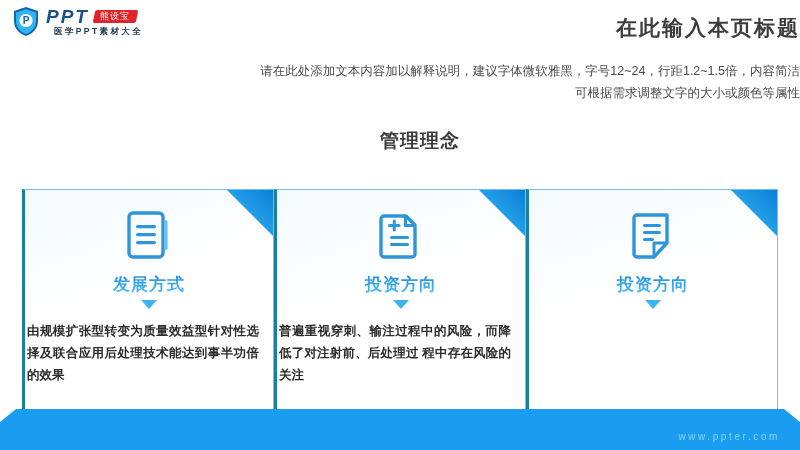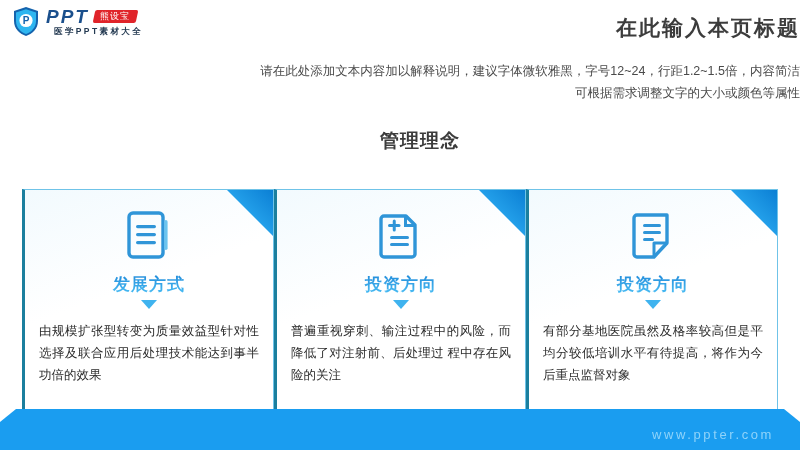--- a/index.html
+++ b/index.html
@@ -64,22 +64,22 @@
     padding-left: 40px;
   }
 
   
   .blue-band {
     position: absolute; left: 0; bottom: 0; width: 800px; height: 41px;
     background: #1a9df0;
     clip-path: polygon(0 13px, 16px 0, 784px 0, 800px 13px, 800px 41px, 0 41px);
   }
   .watermark {
-    position: absolute; right: 26px; bottom: 8px;
-    font-size: 13px; color: #8fd3fa; letter-spacing: 2.6px;
+    position: absolute; right: 20px; bottom: 8px;
+    font-size: 10px; color: #8fd3fa; letter-spacing: 2.6px;
   }
 
   
   .cards {
     position: absolute; left: 22px; top: 189px;
     width: 756px; height: 238px;
     display: flex; justify-content: space-between;
   }
   .card {
     position: relative;
@@ -115,23 +115,23 @@
   }
   .card-caret {
     position: absolute; top: 110px; left: 50%;
     transform: translateX(-50%);
     width: 0; height: 0;
     border-left: 8px solid transparent;
     border-right: 8px solid transparent;
     border-top: 9px solid #3fb3ef;
   }
   .card-body {
-    position: absolute; top: 131px; left: 14px; right: 14px;
+    position: absolute; top: 131px; left: 2px; right: 14px;
     font-size: 12.5px; color: #2b2b2b; line-height: 1.75;
-    text-align: justify; text-align-last: left;
+    text-align: justify; text-align-last: left; font-weight: bold;
   }
 </style>
 </head>
 <body>
 
 <div id="slide">
 
   <div class="logo">
     <svg class="logo-shield" viewBox="0 0 28 31">
       <path d="M14 1 L26 5 V15 C26 23 20 28 14 30 C8 28 2 23 2 15 V5 Z" fill="#1463ad"></path>
@@ -200,21 +200,20 @@
         <svg width="46" height="52" viewBox="0 0 46 52">
           <path d="M7 5 h30 v28 l-13 14 h-17 a3 3 0 0 1 -3 -3 v-36 a3 3 0 0 1 3 -3 z" fill="none" stroke="#2f95d8" stroke-width="3.4" stroke-linejoin="round"></path>
           <path d="M37 33 h-13 v14" fill="none" stroke="#2f95d8" stroke-width="3" stroke-linejoin="round"></path>
           <rect x="13" y="14" width="18" height="3.1" rx="1.55" fill="#2f95d8"></rect>
           <rect x="13" y="21" width="18" height="3.1" rx="1.55" fill="#2f95d8"></rect>
           <rect x="13" y="28" width="11" height="3.1" rx="1.55" fill="#2f95d8"></rect>
         </svg>
       </div>
       <div class="card-title">投资方向</div>
       <div class="card-caret"></div>
-      <div class="card-body">有部分基地医院虽然及格率较高但是平均分较低培训水平有待提高，将作为今后重点监督对象</div>
     </div>
 
   </div>
 
   <div class="blue-band"></div>
   <div class="watermark">www.ppter.com</div>
 
 </div>
 
 </body></html>

